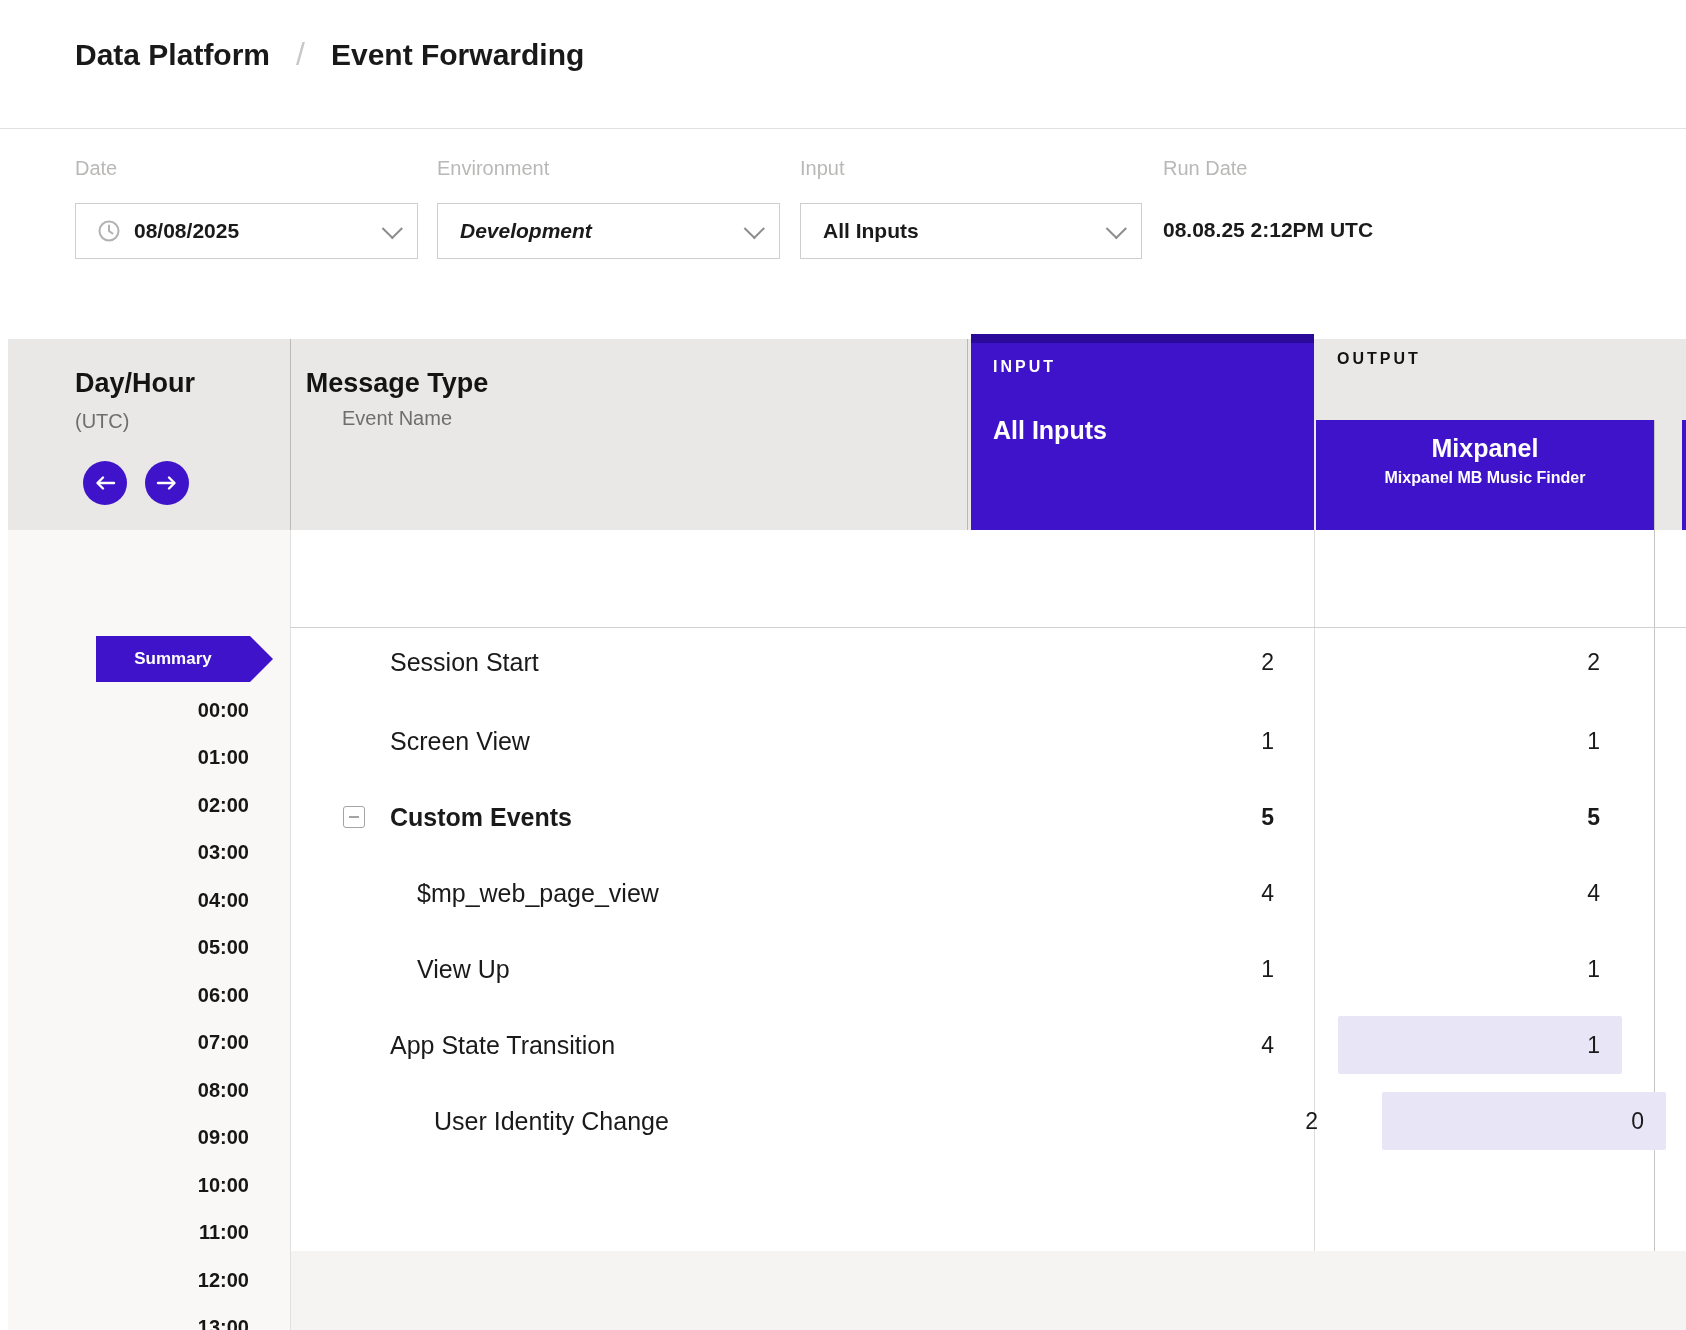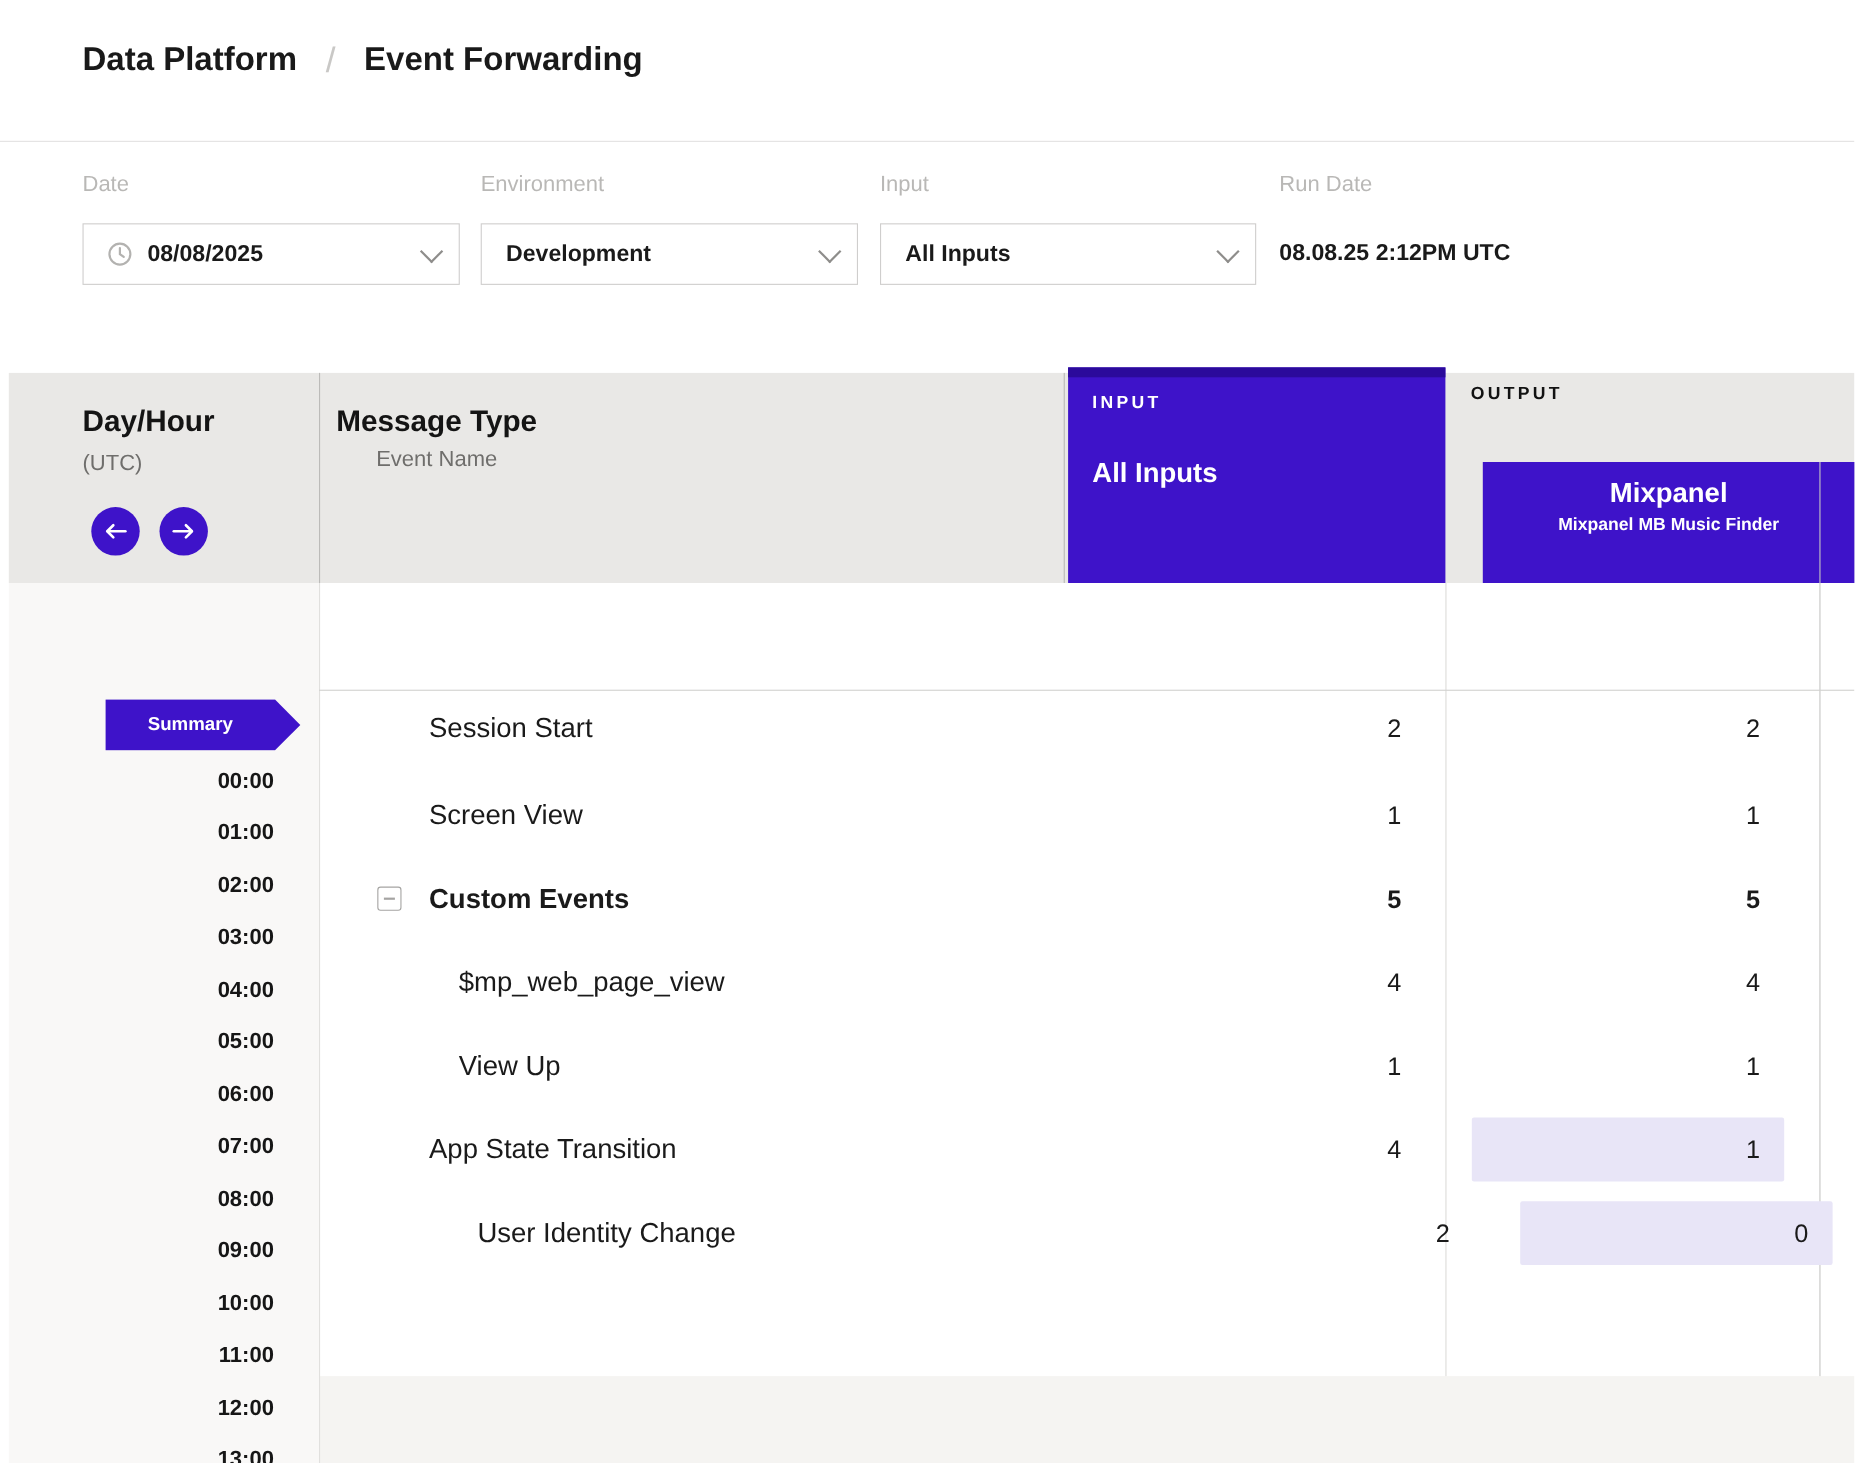--- a/index.html
+++ b/index.html
@@ -24,21 +24,21 @@
   .headband{left:8px;top:339px;width:1678px;height:191px;background:#e9e8e6;}
   .dh-title{font-size:27px;font-weight:700;color:#141414;}
   .dh-sub{font-size:20px;color:#6f6e6c;}
   .navbtn{width:44px;height:44px;border-radius:50%;background:#3e13c9;display:flex;align-items:center;justify-content:center;cursor:pointer;}
   .mt-wrap{text-align:center;}
   .group-label{font-size:16px;font-weight:700;letter-spacing:3px;}
   .input-block{left:971px;top:334px;width:343px;height:196px;background:#3e13c9;box-sizing:border-box;border-top:9px solid #2b0a9b;padding:15px 0 0 22px;}
   .input-block .group-label{color:#fff;}
   .input-block .name{margin-top:40px;font-size:25px;font-weight:700;color:#fff;}
   .output-label{color:#121212;}
-  .mixpanel-block{left:1348px;top:420px;width:338px;height:110px;background:#3e13c9;color:#fff;text-align:center;box-sizing:border-box;padding-top:14px;cursor:pointer;}
+  .mixpanel-block{left:1316px;top:420px;width:338px;height:110px;background:#3e13c9;color:#fff;text-align:center;box-sizing:border-box;padding-top:14px;cursor:pointer;}
   .mixpanel-block .name{font-size:25px;font-weight:700;}
   .mixpanel-block .sub{font-size:16px;font-weight:600;margin-top:6px;}
   .next-col-sliver{left:1682px;top:420px;width:4px;height:110px;background:#3e13c9;}
 
   
   .vline{width:1px;}
   .hline{height:1px;}
 
   
   .leftcol{left:8px;top:530px;width:282px;height:800px;background:#f9f8f7;}
@@ -85,21 +85,21 @@
 
   <div class="abs selectbox" style="left:75px;top:203px;width:343px;">
     <svg class="clock" width="22" height="22" viewBox="0 0 22 22">
       <circle cx="11" cy="11" r="9.5" fill="none" stroke="#b3b2b0" stroke-width="2"></circle>
       <polyline points="11,5.5 11,11 14.5,13.5" fill="none" stroke="#b3b2b0" stroke-width="2" stroke-linecap="round"></polyline>
     </svg>
     <span class="val">08/08/2025</span>
     <span class="chev"></span>
   </div>
 
-  <div class="abs selectbox" style="left:437px;top:203px;width:343px;">
+  <div class="abs selectbox" style="left:437px;top:203px;width:343px;font-style:italic;">
     <span class="val">Development</span>
     <span class="chev"></span>
   </div>
 
   <div class="abs selectbox" style="left:800px;top:203px;width:342px;">
     <span class="val">All Inputs</span>
     <span class="chev"></span>
   </div>
 
   <div class="abs rundate-val" style="left:1163px;top:218px;">08.08.25 2:12PM UTC</div>

